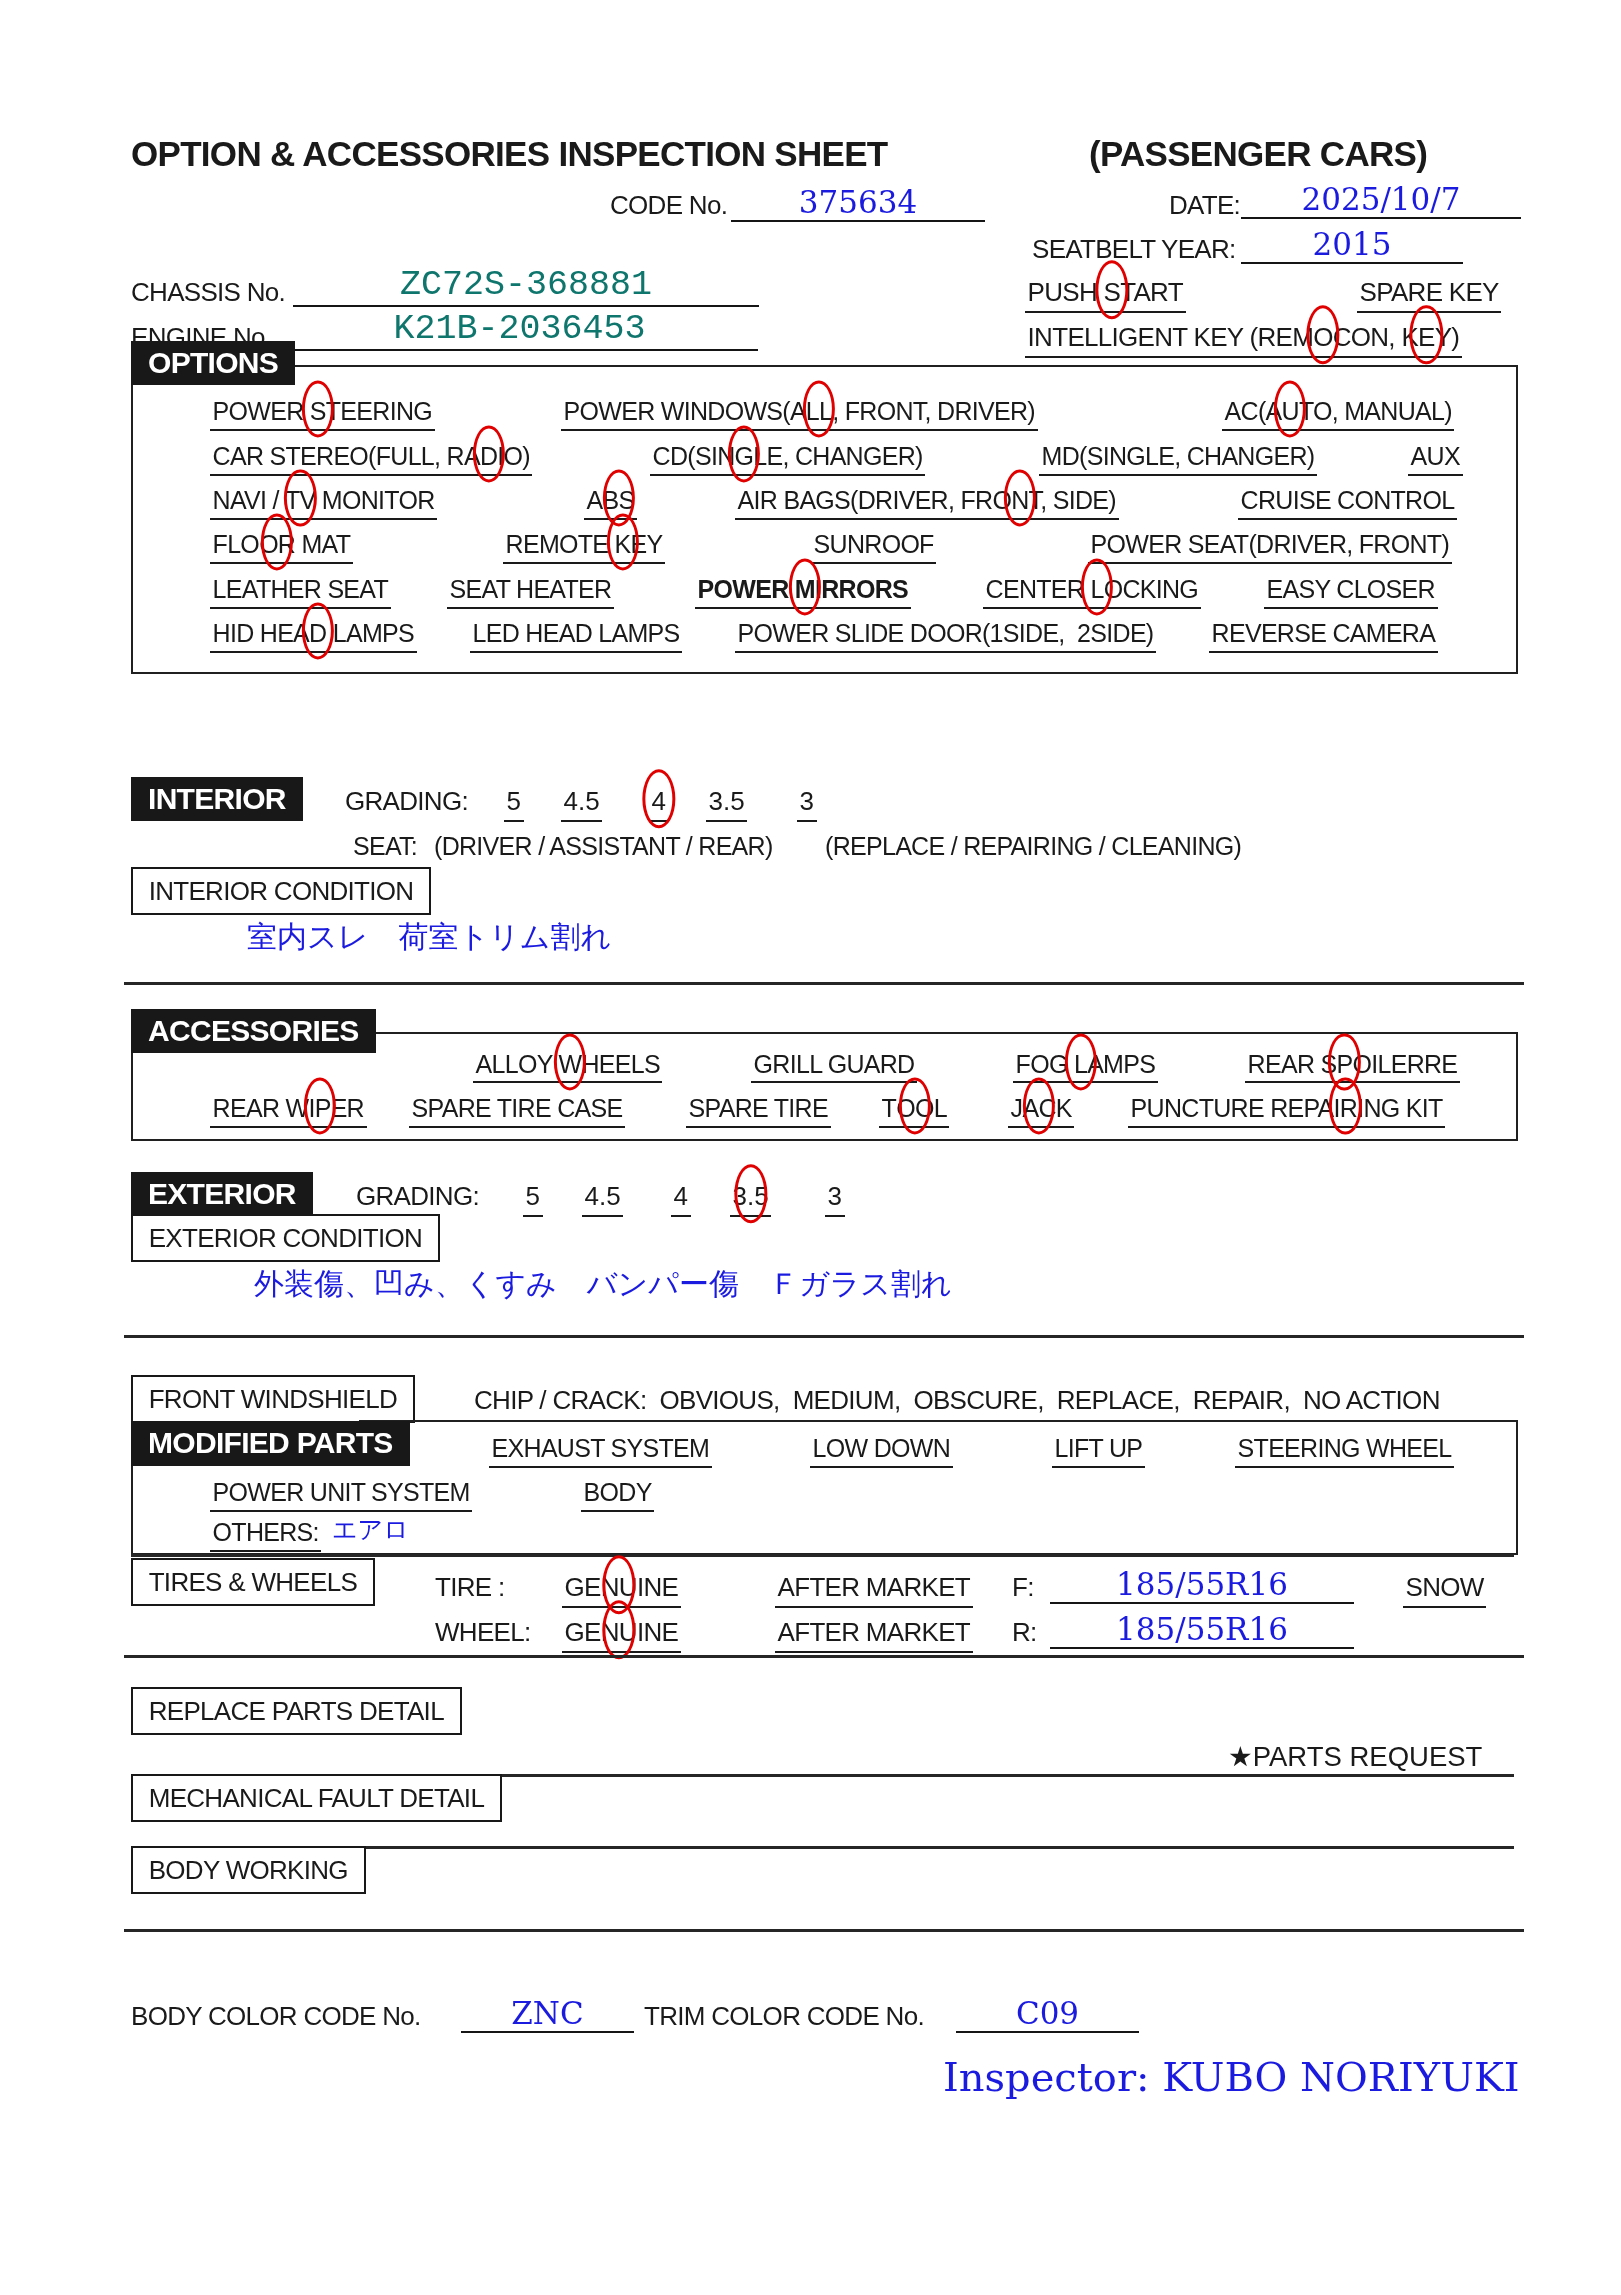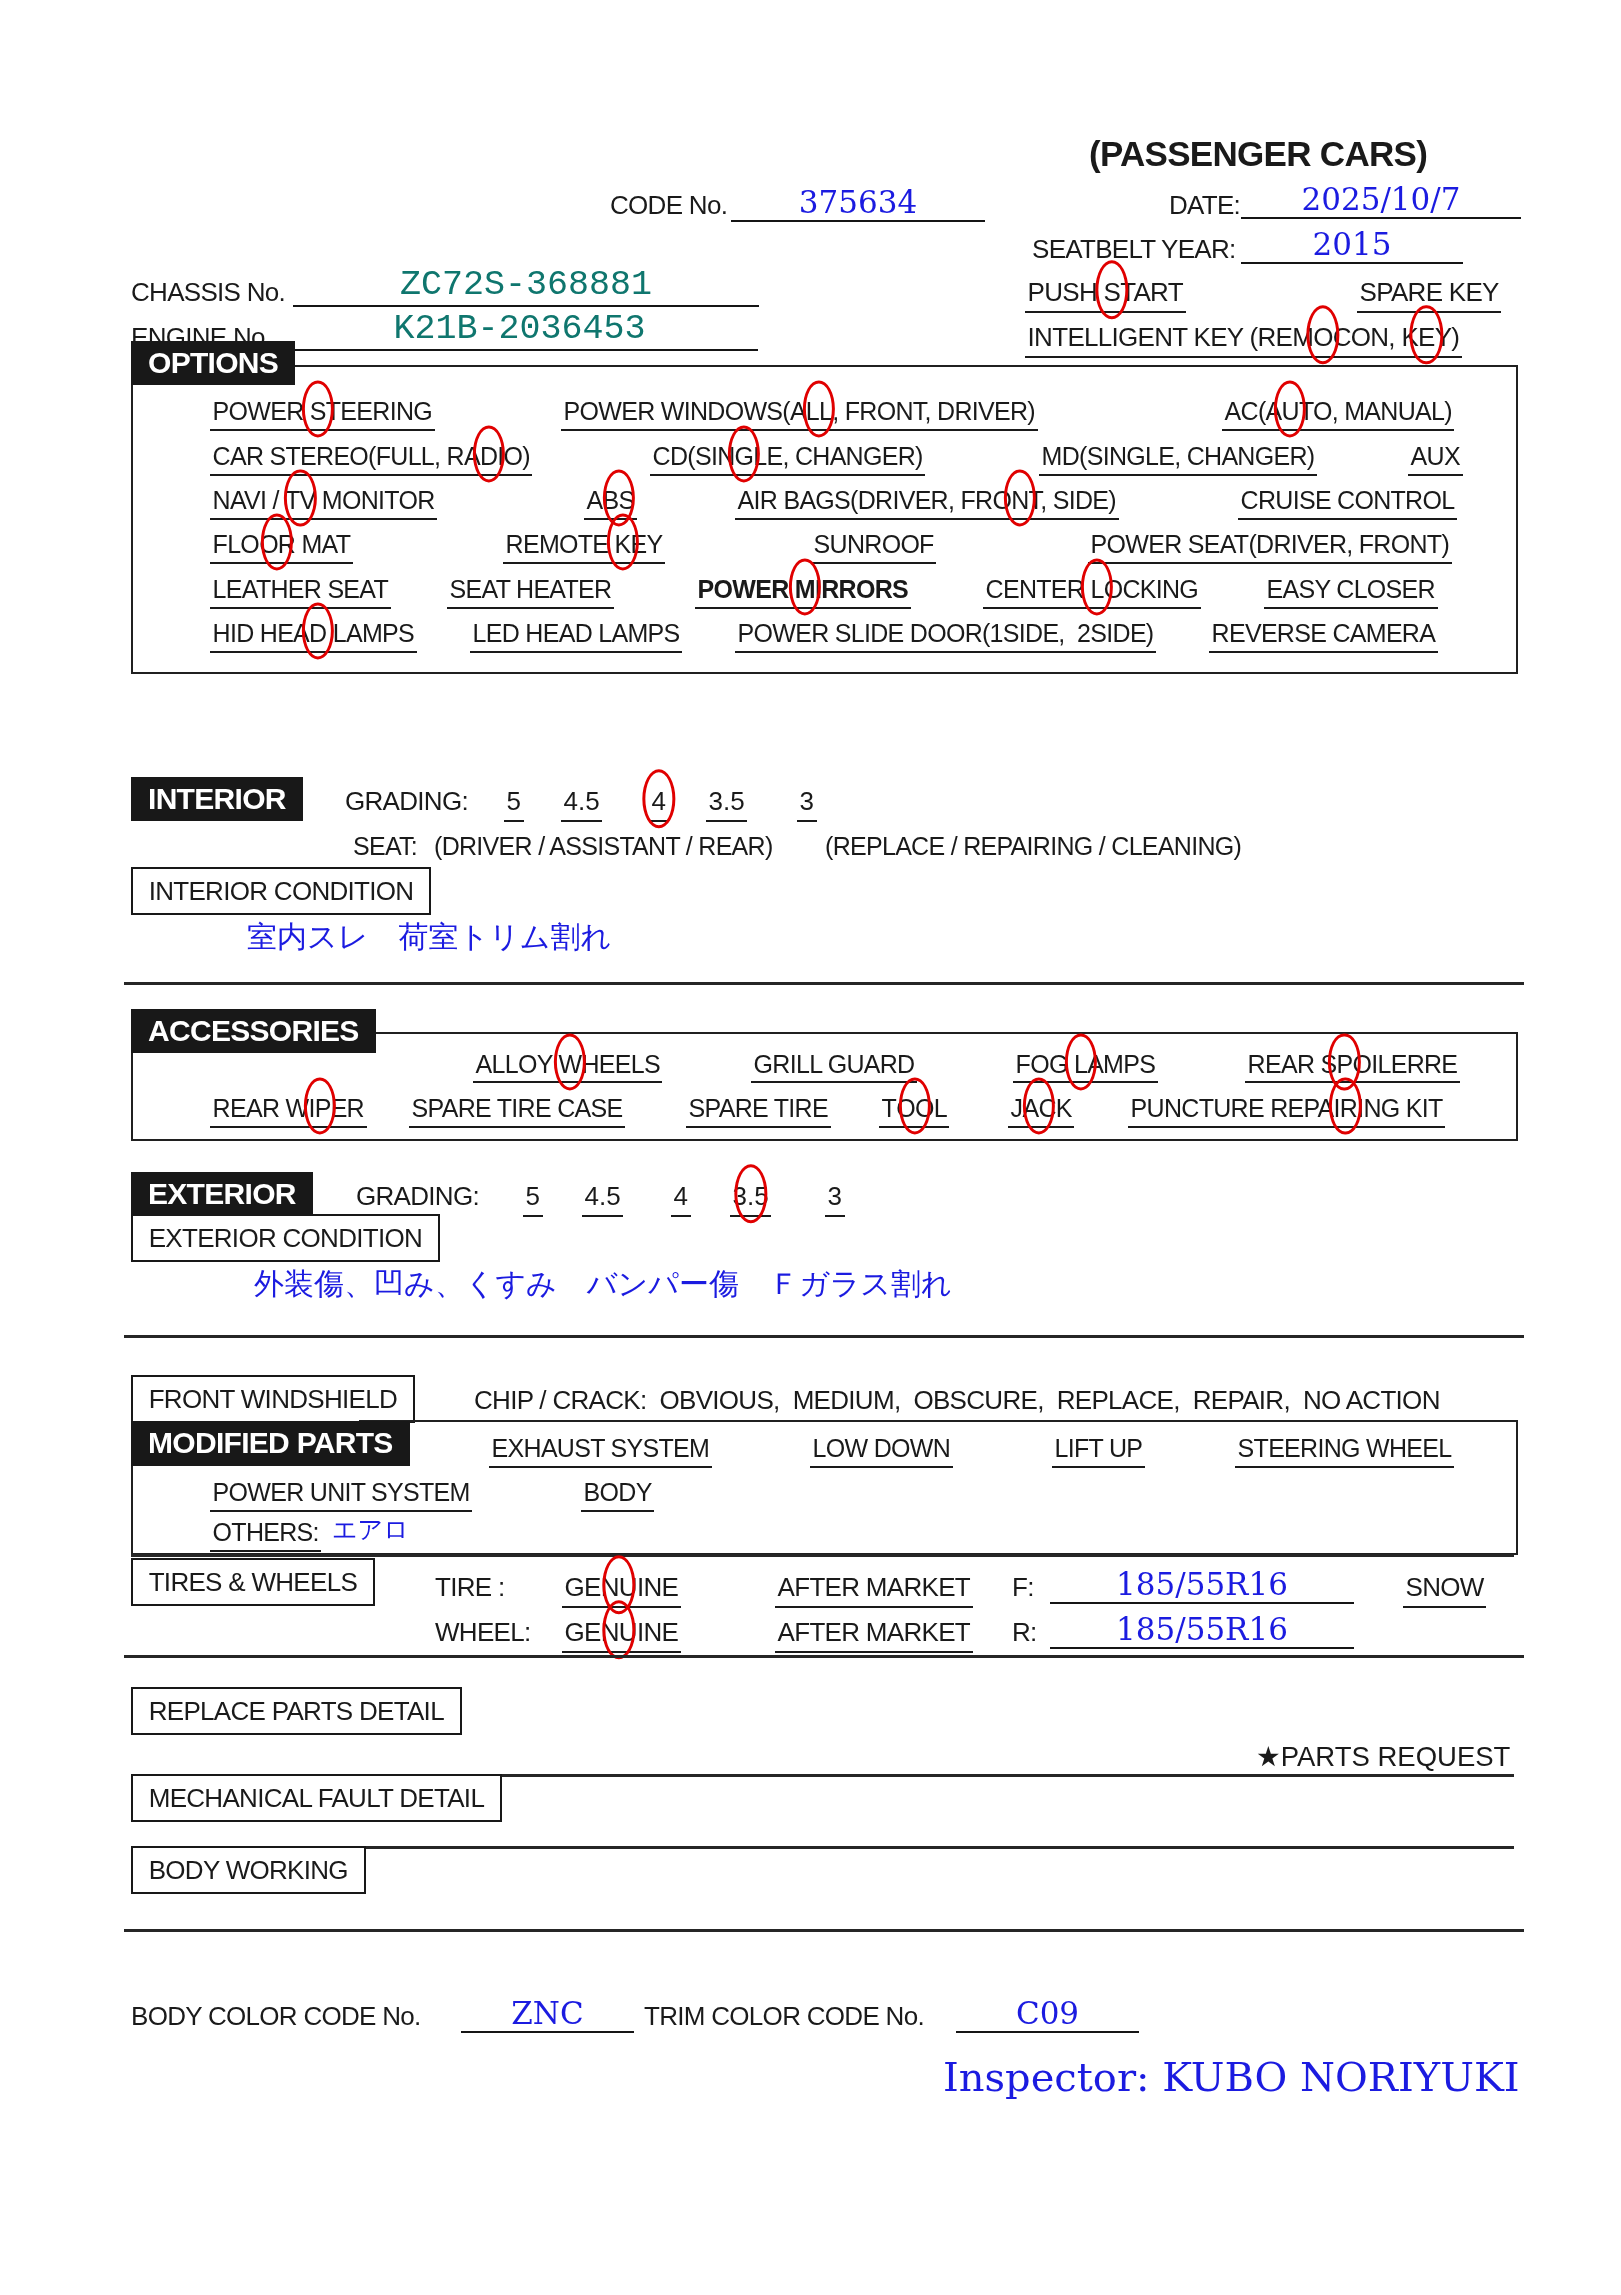--- a/index.html
+++ b/index.html
@@ -27,20 +27,21 @@
     transform:translate(-50%,-50%);width:1.05em;height:2.05em;
     border:3.3px solid #e00000;border-radius:50%;pointer-events:none;}
   .grade{font-size:26px;}
   .star{font-size:27.5px;}
 </style>
 </head>
 <body>
 
 <div id="sheet">
 
+  <div class="at t54" style="left:131px;top:134px;">OPTION &amp; ACCESSORIES INSPECTION SHEET</div>
   <div class="at t54" style="left:1089px;top:134px;">(PASSENGER CARS)</div>
 
   <div class="at t40" style="left:610px;top:190px;">CODE No.</div>
   <div class="vline" style="left:731px;top:182px;width:254px;">
       <span class="hw">375634</span>
     </div>
   <div class="at t40" style="left:1169px;top:190px;">DATE:</div>
   <div class="vline" style="left:1241px;top:179px;width:280px;">
       <span class="hw">2025/10/7</span>
     </div>
@@ -173,21 +174,21 @@
   <div class="at t40" style="left:562px;top:1617px;"><span class="u"><span>GE</span><span class="mk">NU</span><span>INE</span></span></div>
   <div class="at t40" style="left:775px;top:1617px;"><span class="u">AFTER MARKET</span></div>
   <div class="at t40" style="left:1012px;top:1617px;">R:</div>
   <div class="vline" style="left:1050px;top:1609px;width:304px;">
       <span class="hw">185/55R16</span>
     </div>
 
   <div class="rule" style="left:124px;top:1655px;width:1400px;"></div>
 
   <div class="wbox at" style="left:131px;top:1687px;">REPLACE PARTS DETAIL</div>
-  <div class="at star" style="left:1228px;top:1740px;margin-left:28px;">★PARTS REQUEST</div>
+  <div class="at star" style="left:1228px;top:1740px;">★PARTS REQUEST</div>
 
   <div class="rule" style="left:131px;top:1774px;width:1383px;height:2.6px;"></div>
   <div class="wbox at" style="left:131px;top:1774px;">MECHANICAL FAULT DETAIL</div>
 
   <div class="rule" style="left:131px;top:1846px;width:1383px;height:2.6px;"></div>
   <div class="wbox at" style="left:131px;top:1846px;">BODY WORKING</div>
 
   <div class="rule" style="left:124px;top:1929px;width:1400px;"></div>
 
   <div class="at t40" style="left:131px;top:2001px;">BODY COLOR CODE No.</div>

